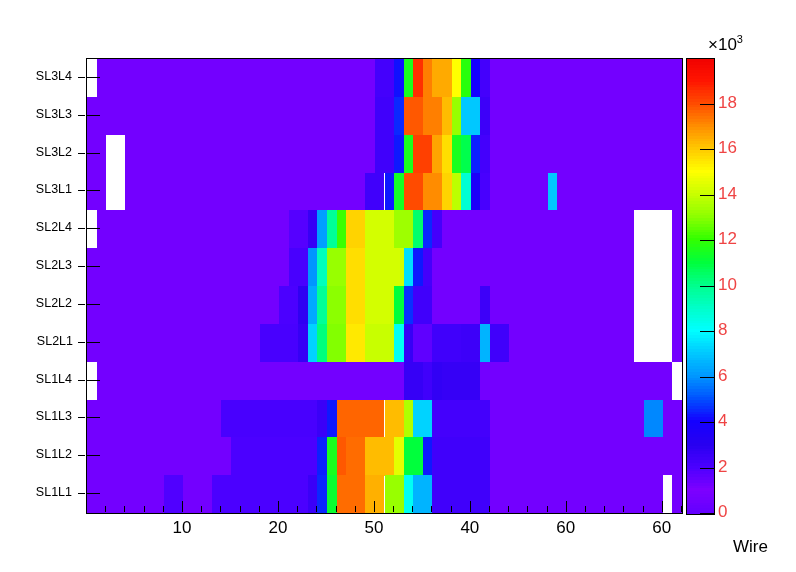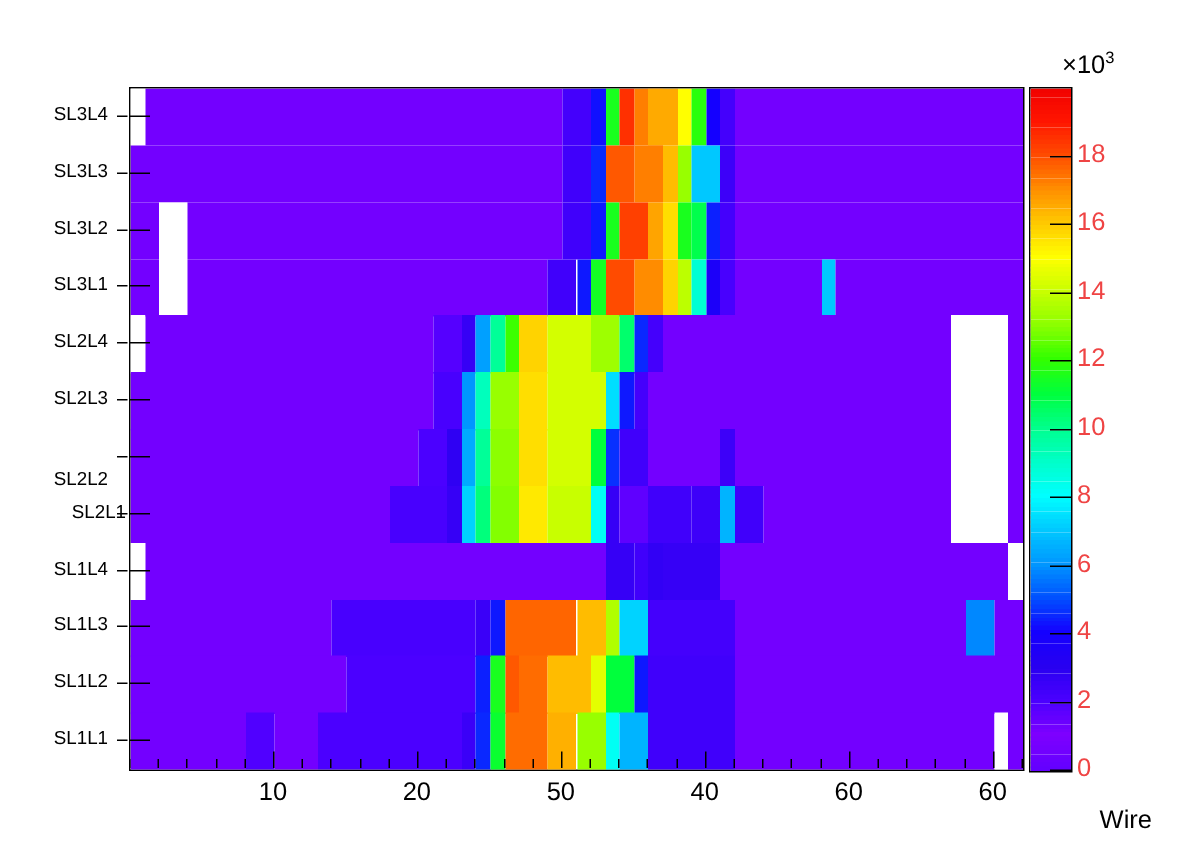--- a/index.html
+++ b/index.html
@@ -329,24 +329,24 @@
       <div class="ytick-out" style="left: 78px; top: 190px;"></div>
       <div class="ylabel" style="left: 0px; width: 72px; top: 182.417px;">SL3L1</div>
       <div class="ytick" style="left: 86px; top: 228px;"></div>
       <div class="ytick-out" style="left: 78px; top: 228px;"></div>
       <div class="ylabel" style="left: 0px; width: 72px; top: 220.25px;">SL2L4</div>
       <div class="ytick" style="left: 86px; top: 266px;"></div>
       <div class="ytick-out" style="left: 78px; top: 266px;"></div>
       <div class="ylabel" style="left: 0px; width: 72px; top: 258.083px;">SL2L3</div>
       <div class="ytick" style="left: 86px; top: 304px;"></div>
       <div class="ytick-out" style="left: 78px; top: 304px;"></div>
-      <div class="ylabel" style="left: 0px; width: 72px; top: 295.917px; margin-top: 16px;">SL2L2</div>
+      <div class="ylabel" style="left: 0px; width: 72px; top: 295.917px;">SL2L2</div>
       <div class="ytick" style="left: 86px; top: 342px;"></div>
       <div class="ytick-out" style="left: 78px; top: 342px;"></div>
-      <div class="ylabel" style="left: 12px; width: 72px; top: 333.75px;">SL2L1</div>
+      <div class="ylabel" style="left: 1px; width: 72px; top: 333.75px;">SL2L1</div>
       <div class="ytick" style="left: 86px; top: 380px;"></div>
       <div class="ytick-out" style="left: 78px; top: 380px;"></div>
       <div class="ylabel" style="left: 0px; width: 72px; top: 371.583px;">SL1L4</div>
       <div class="ytick" style="left: 86px; top: 417px;"></div>
       <div class="ytick-out" style="left: 78px; top: 417px;"></div>
       <div class="ylabel" style="left: 0px; width: 72px; top: 409.417px;">SL1L3</div>
       <div class="ytick" style="left: 86px; top: 455px;"></div>
       <div class="ytick-out" style="left: 78px; top: 455px;"></div>
       <div class="ylabel" style="left: 0px; width: 72px; top: 447.25px;">SL1L2</div>
       <div class="ytick" style="left: 86px; top: 493px;"></div>

